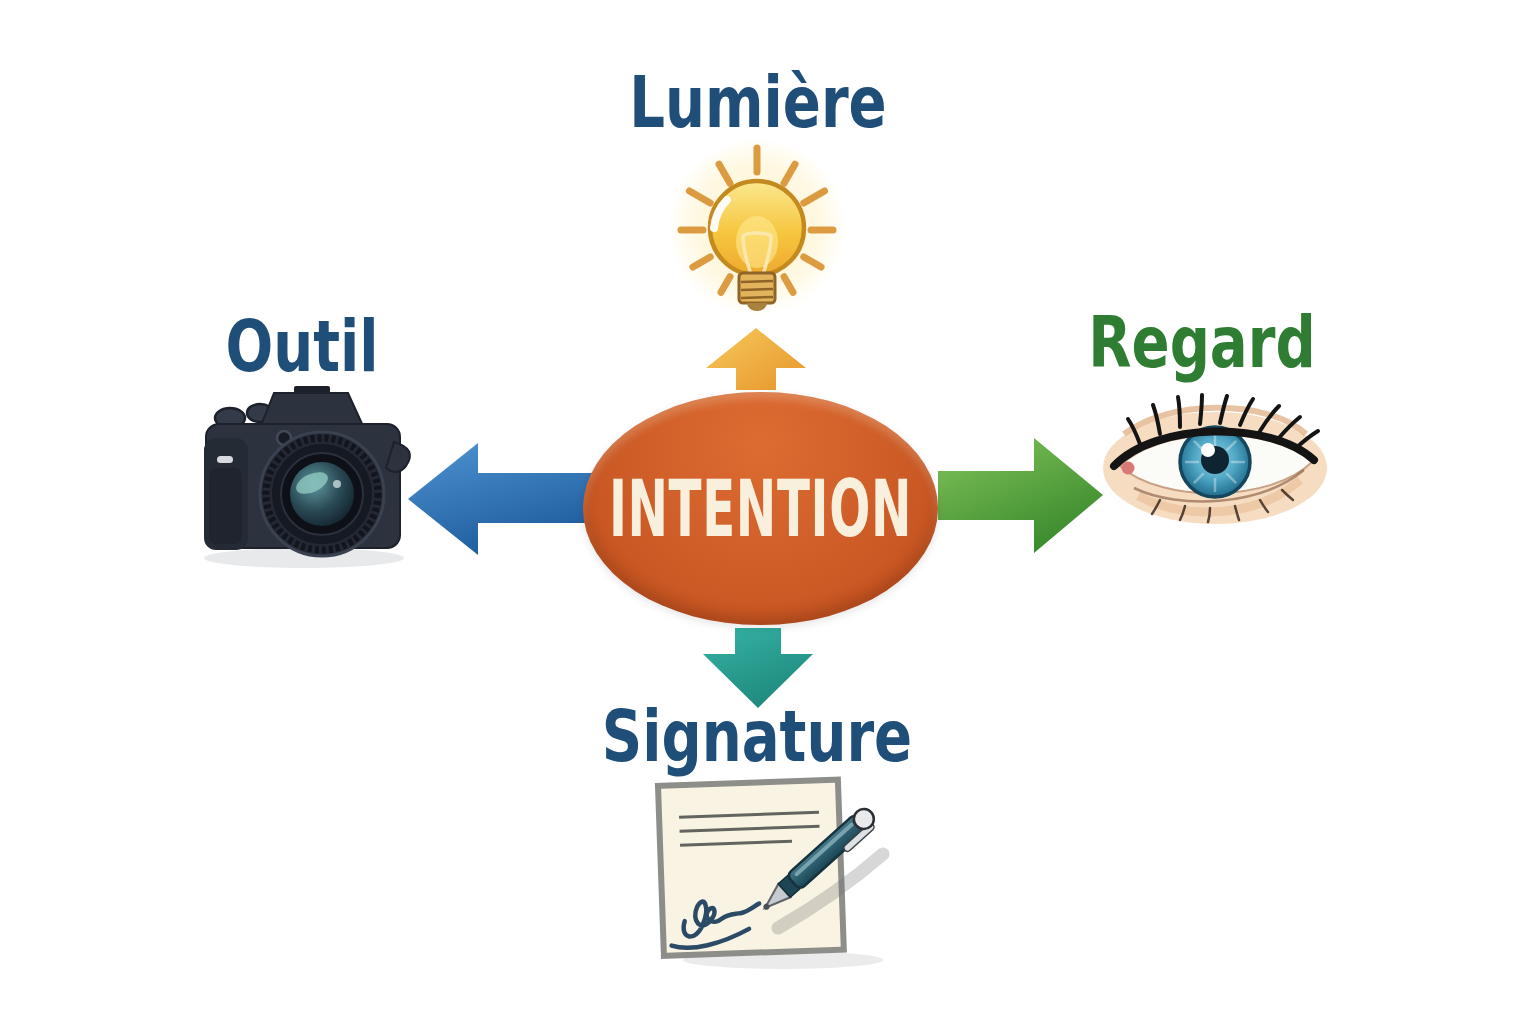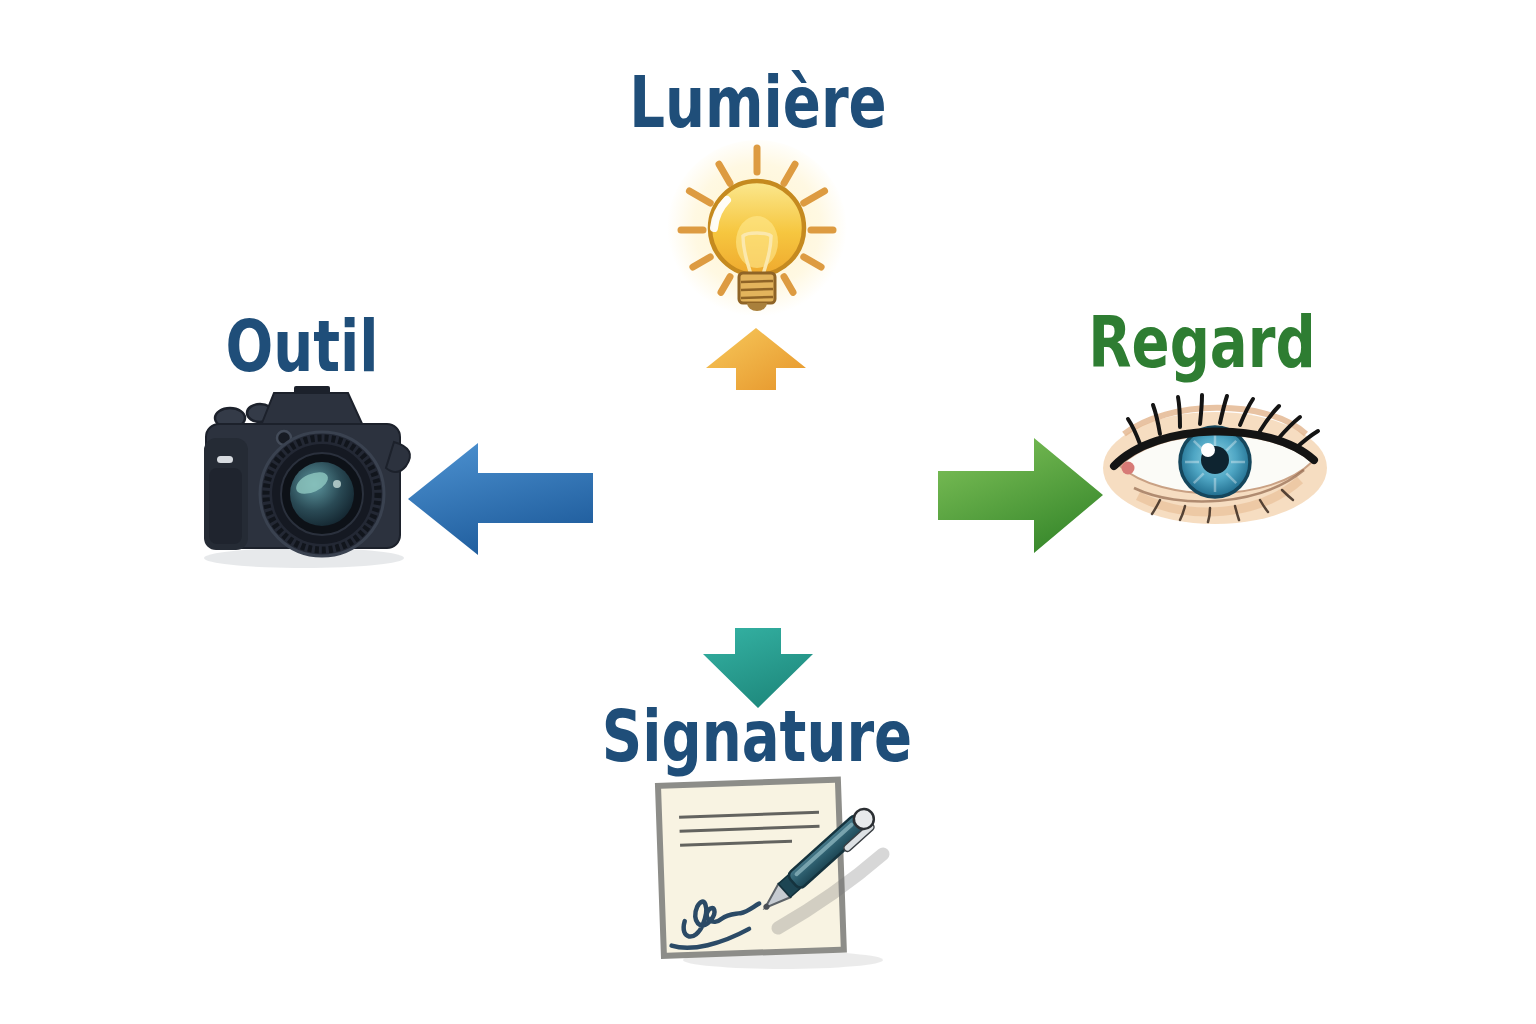--- a/index.html
+++ b/index.html
@@ -71,20 +71,23 @@
   <svg class="arrow-svg" style="left:703px;top:628px;" width="110" height="80" viewBox="0 0 110 80">
     <defs>
       <linearGradient id="tlg" x1="0" y1="0" x2="0.5" y2="1">
         <stop offset="0" stop-color="#35B3A4"></stop>
         <stop offset="1" stop-color="#1F8A7E"></stop>
       </linearGradient>
     </defs>
     <polygon points="32,0 78,0 78,26 110,26 55,80 0,26 32,26" fill="url(#tlg)"></polygon>
   </svg>
 
+  <div class="center-node" style="--ctop: #DD6C32; --cbot: #C35220;">
+    <span class="center-text" style="color: rgb(248, 239, 220);">INTENTION</span>
+  </div>
 
   <svg class="icon-svg" style="left:652px;top:138px;" width="210" height="200" viewBox="0 0 210 200">
     <defs>
       <radialGradient id="glowg" cx="0.5" cy="0.48" r="0.5">
         <stop offset="0" stop-color="#FFF3CB" stop-opacity="0.95"></stop>
         <stop offset="0.7" stop-color="#FFF3CB" stop-opacity="0.55"></stop>
         <stop offset="1" stop-color="#FFF3CB" stop-opacity="0"></stop>
       </radialGradient>
       <linearGradient id="bulbg" x1="0" y1="0" x2="0" y2="1">
         <stop offset="0" stop-color="#FBE88F"></stop>

